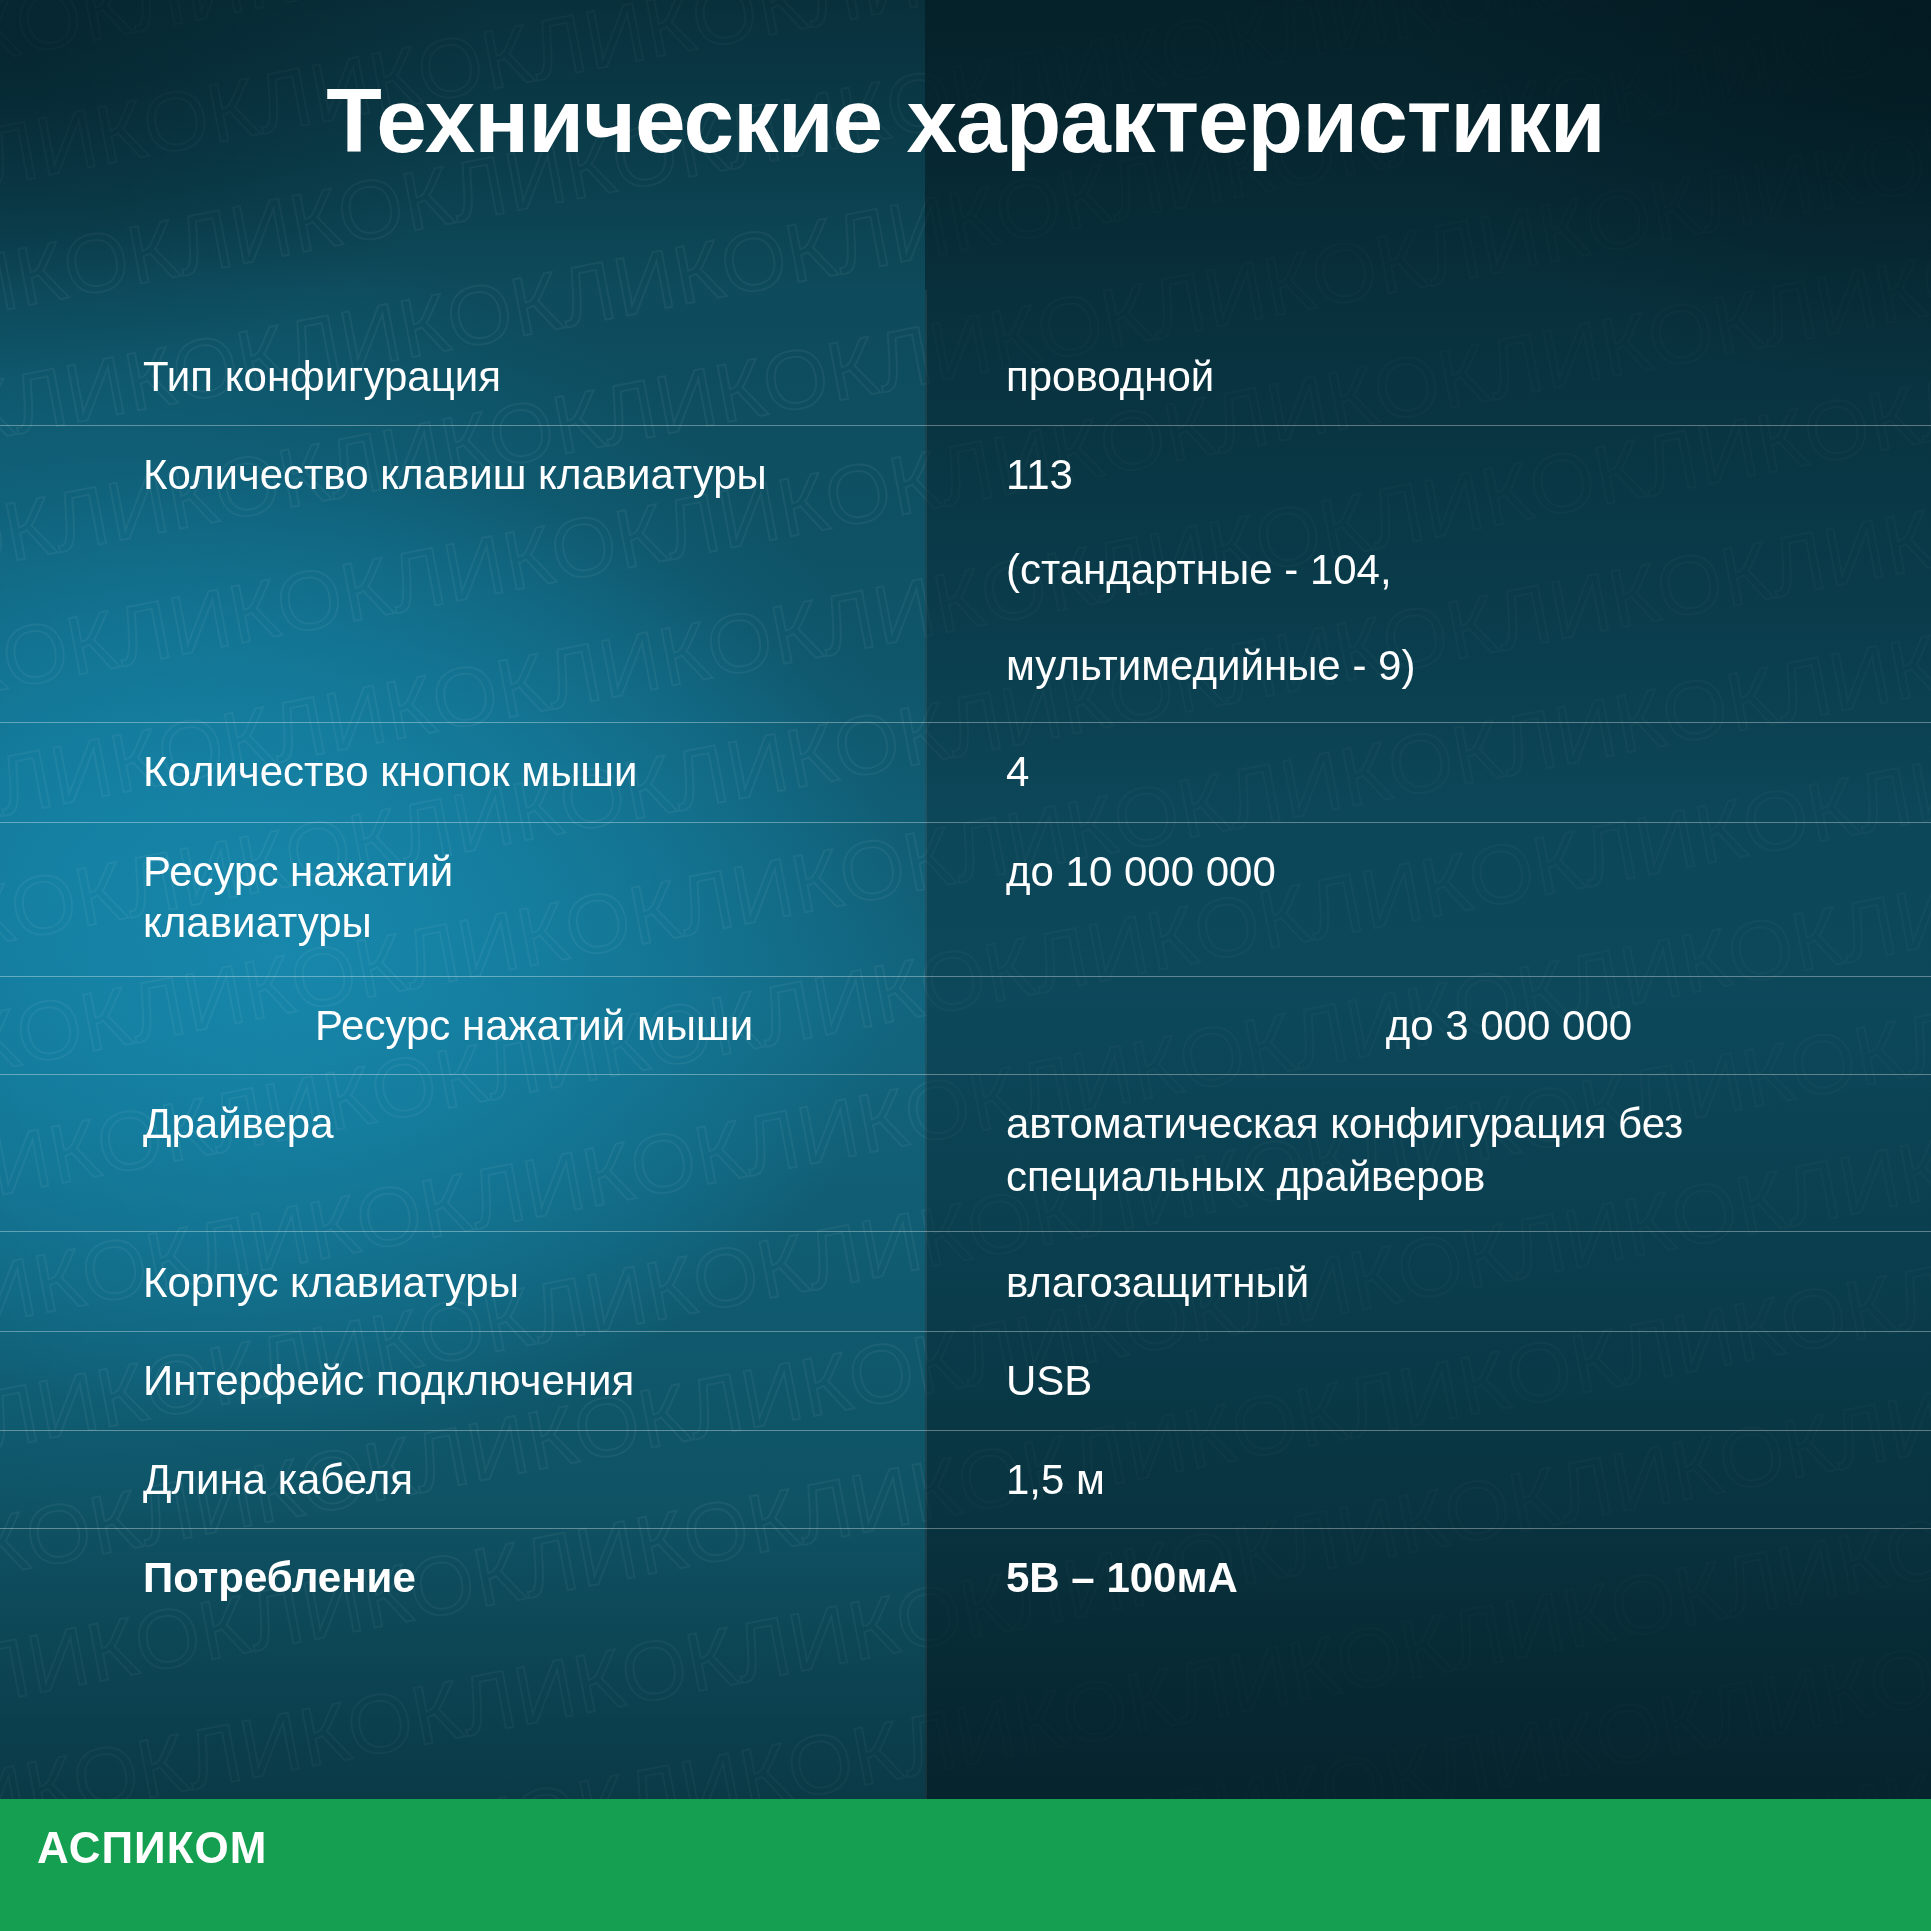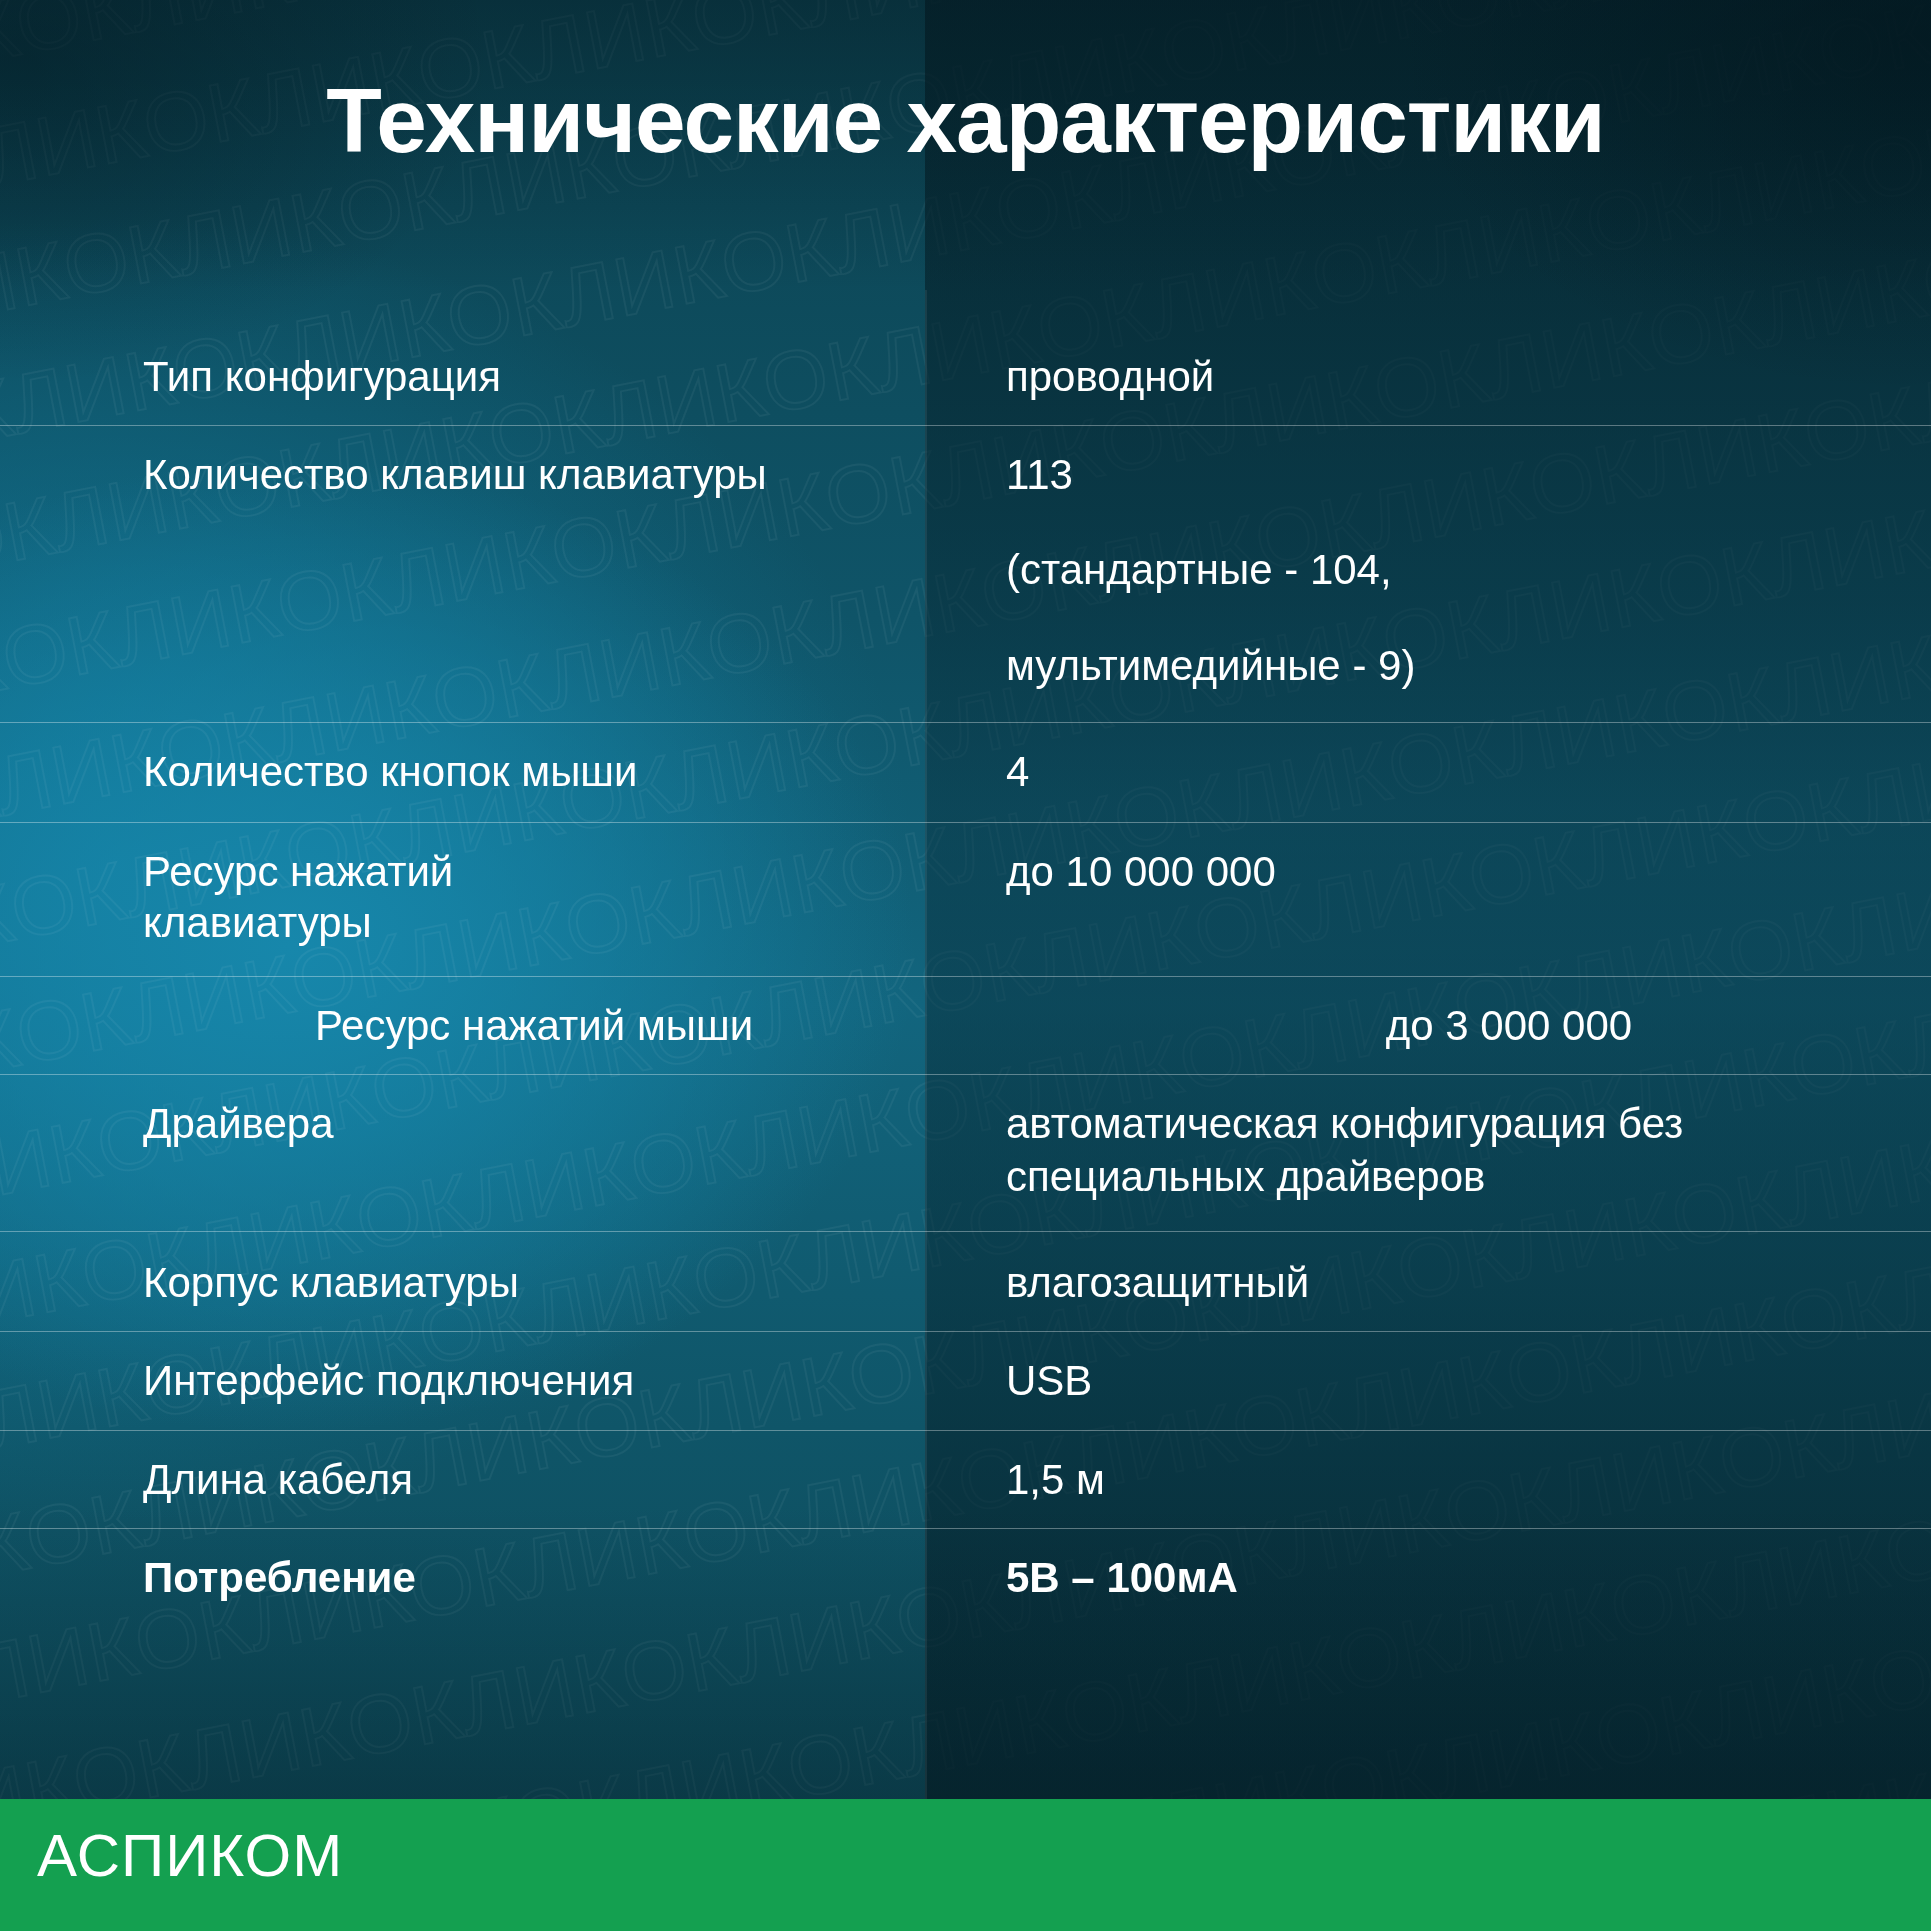--- a/index.html
+++ b/index.html
@@ -173,22 +173,22 @@
     right: 0;
     bottom: 0;
     height: 132px;
     background: #14a050;
     overflow: hidden;
   }
   .footer-brand {
     position: absolute;
     left: 37px;
     top: 27px;
-    font-size: 60px;
-    font-weight: 400;
+    font-size: 44px;
+    font-weight: 700;
     color: #ffffff;
     letter-spacing: 1px;
     line-height: 1;
   }
 </style>
 </head>
 <body>
 
 <div id="page">
 

